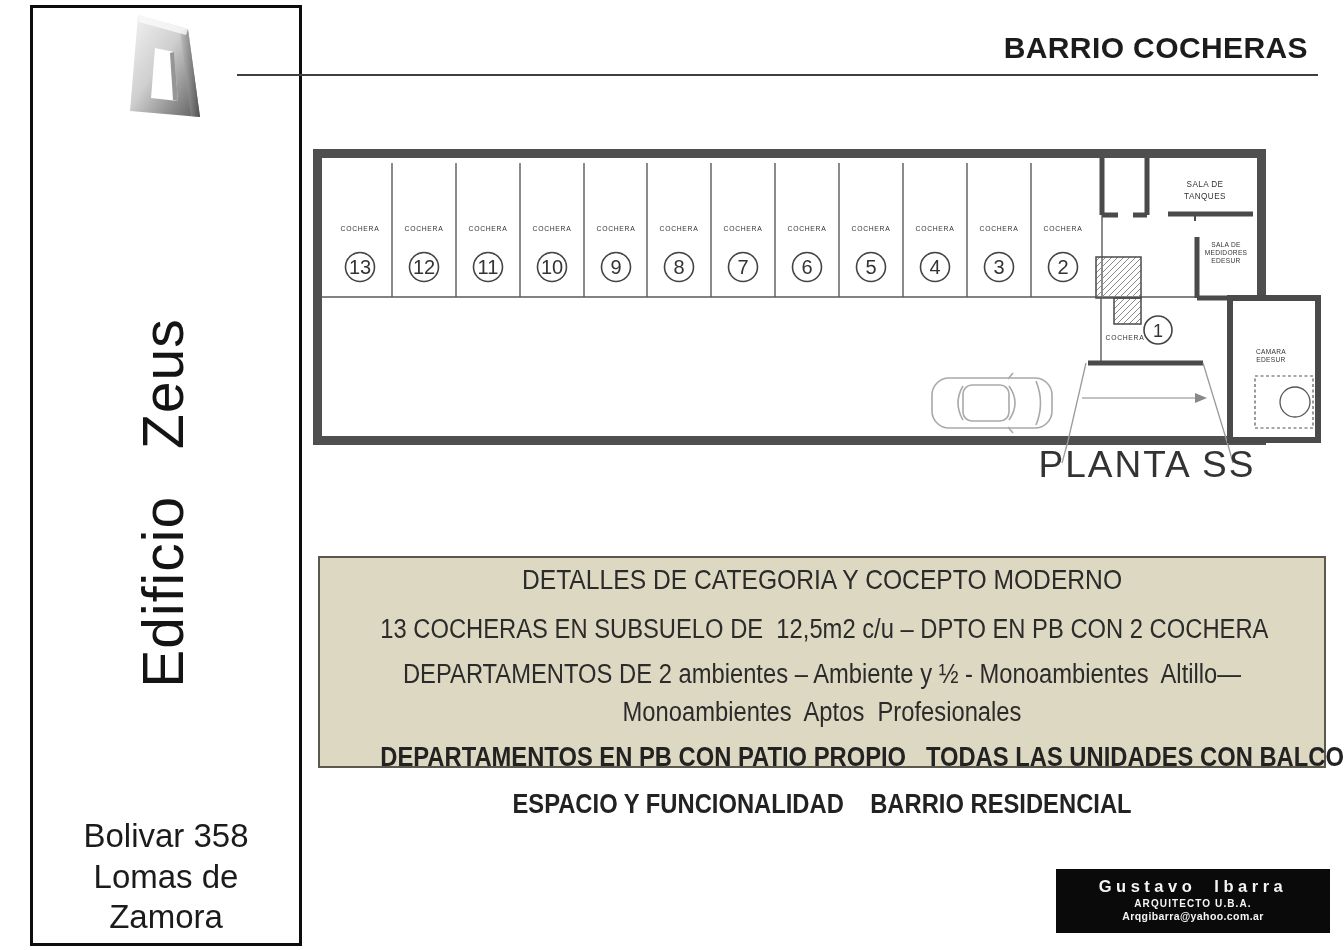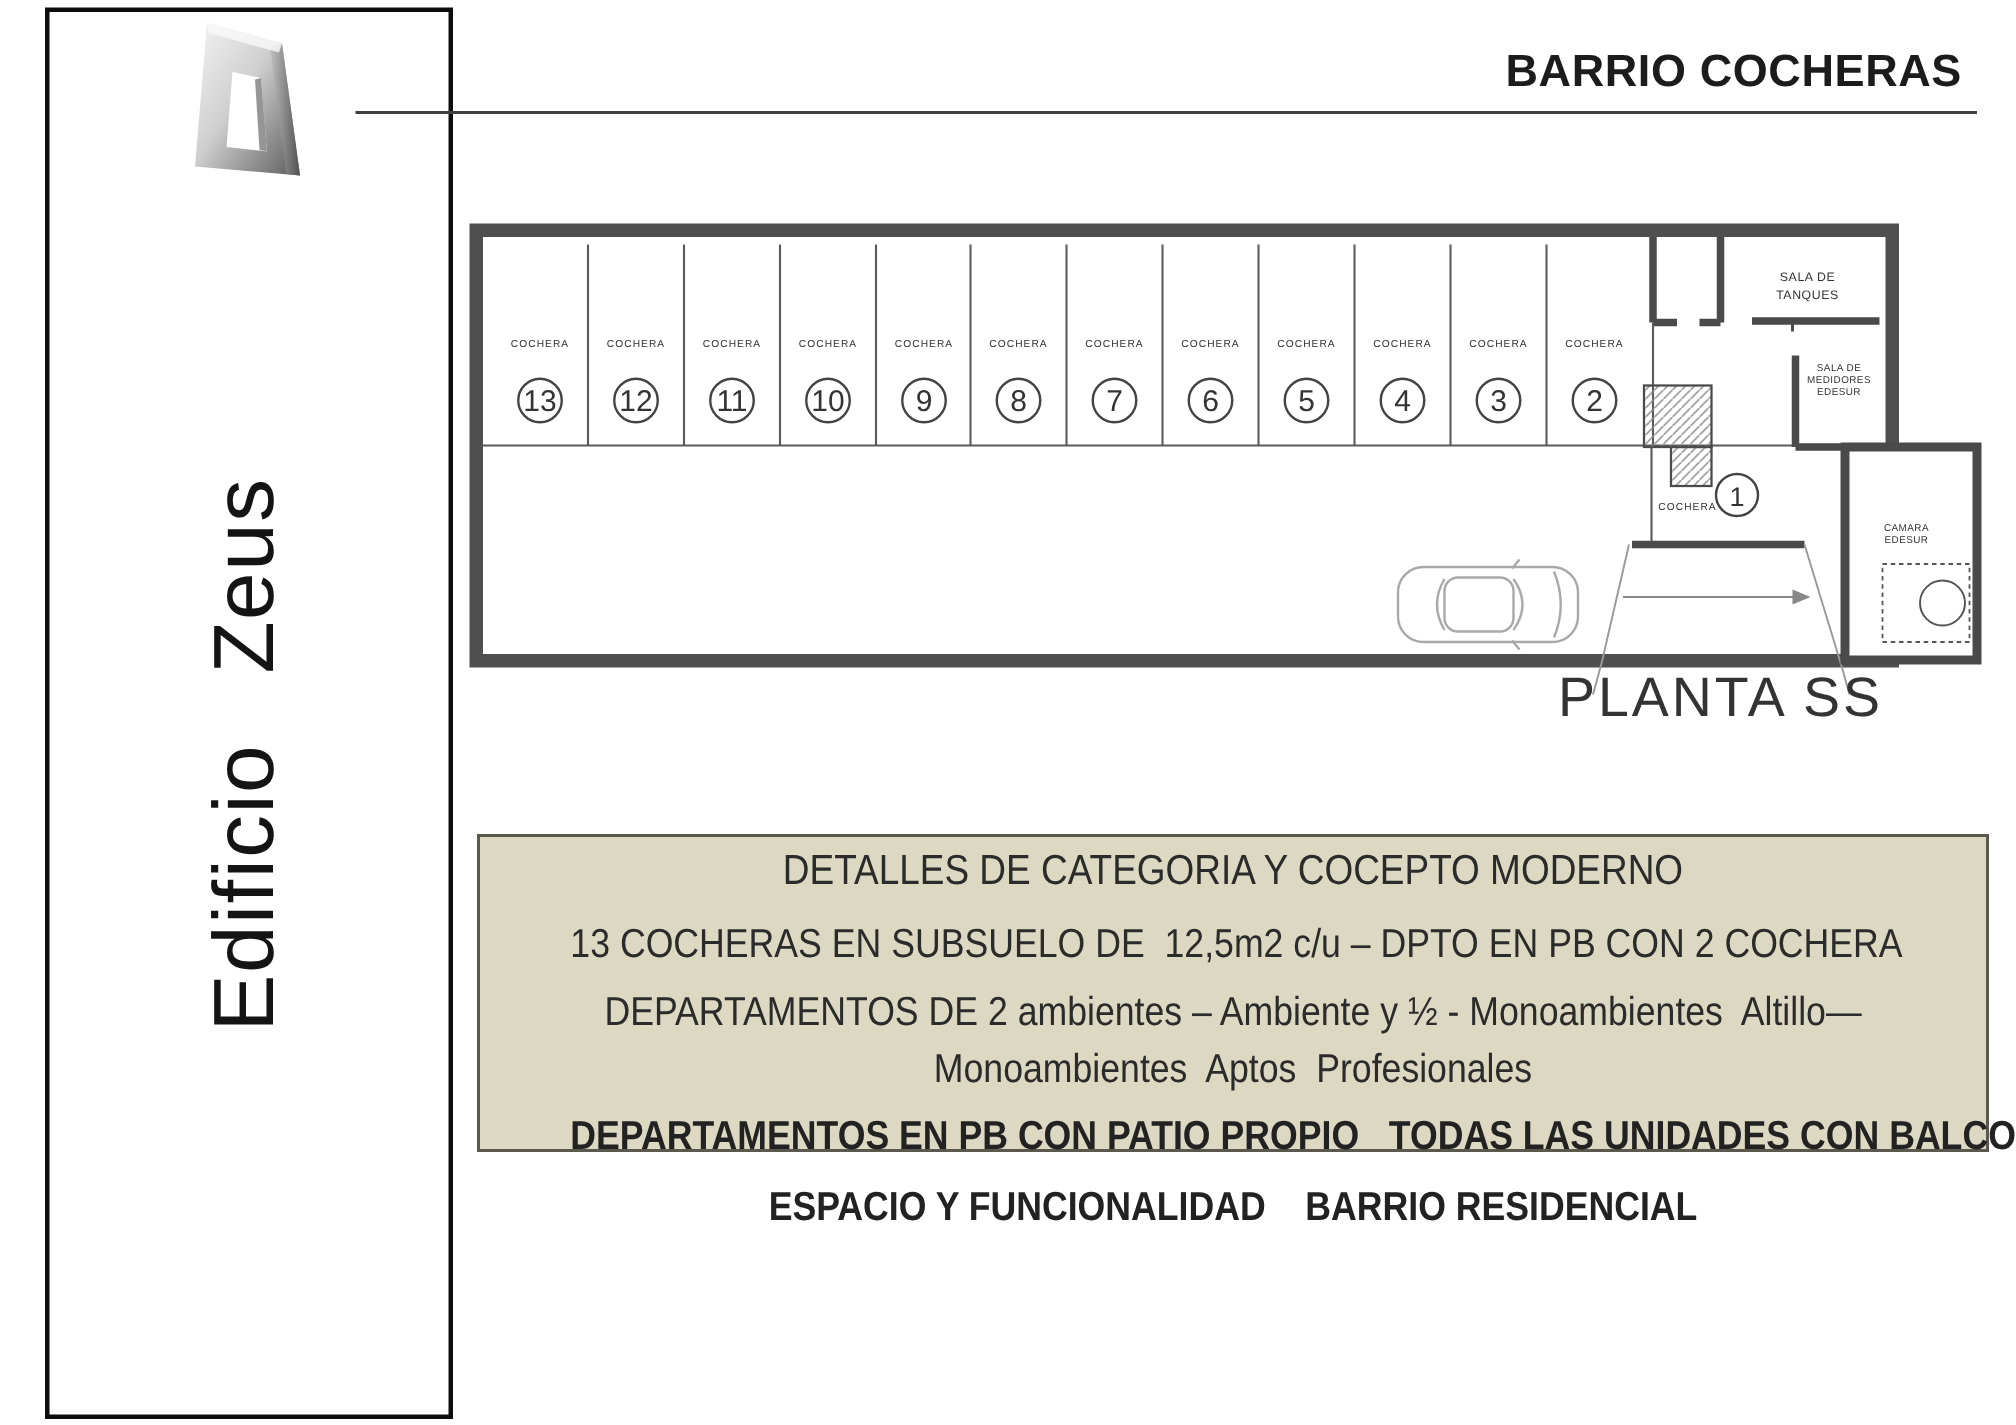--- a/index.html
+++ b/index.html
@@ -62,20 +62,24 @@
           <stop offset="0" stop-color="#bdbdbd"></stop>
             <stop offset="1" stop-color="#4e4e4e"></stop>
         </linearGradient>
       </defs>
       <path d="M13,4 L63,18 L75,106 L5,100 Z M30,37 L49,41 L53,90 L26,87 Z" fill="url(#metal)" fill-rule="evenodd"></path>
       <path d="M63,18 L75,106 L66,105 L55,20 Z" fill="url(#metal2)" opacity="0.85"></path>
       <path d="M13,4 L63,18 L61,24 L14,11 Z" fill="#fafafa" opacity="0.8"></path>
       <path d="M49,41 L53,90 L48,89 L45,42 Z" fill="#6a6a6a" opacity="0.7"></path>
     </svg>
     <div class="building-name">Edificio Zeus</div>
+    <div class="address">
+      <div>Bolivar 358</div>
+      <div>Lomas de Zamora</div>
+    </div>
   </div>
 
   <div class="title">BARRIO COCHERAS</div>
   <div class="rule"></div>
 
   <svg class="plan" viewBox="0 0 1030 355">
     <defs>
       <pattern id="hatch" patternUnits="userSpaceOnUse" width="6" height="6">
         <path d="M0,6 L6,0" stroke="#8a8a8a" stroke-width="1" fill="none"></path>
       </pattern>
@@ -200,14 +204,19 @@
 
   <div class="infobox">
     <div class="infoline" style="top:5px;font-size:28px">DETALLES DE CATEGORIA Y COCEPTO MODERNO</div>
     <div class="infoline" style="top:54px">13 COCHERAS EN SUBSUELO DE  12,5m2 c/u – DPTO EN PB CON 2 COCHERA</div>
     <div class="infoline" style="top:99px">DEPARTAMENTOS DE 2 ambientes – Ambiente y ½ - Monoambientes  Altillo—</div>
     <div class="infoline" style="top:137px">Monoambientes  Aptos  Profesionales</div>
     <div class="infoline b" style="top:182px">DEPARTAMENTOS EN PB CON PATIO PROPIO   TODAS LAS UNIDADES CON BALCONES</div>
     <div class="infoline b" style="top:229px">ESPACIO Y FUNCIONALIDAD    BARRIO RESIDENCIAL</div>
   </div>
 
+  <div class="architect">
+    <div class="arch-name">Gustavo Ibarra</div>
+    <div class="arch-role">ARQUITECTO U.B.A.</div>
+    <div class="arch-mail">Arqgibarra@yahoo.com.ar</div>
+  </div>
 
 </div>
 
 </body></html>

